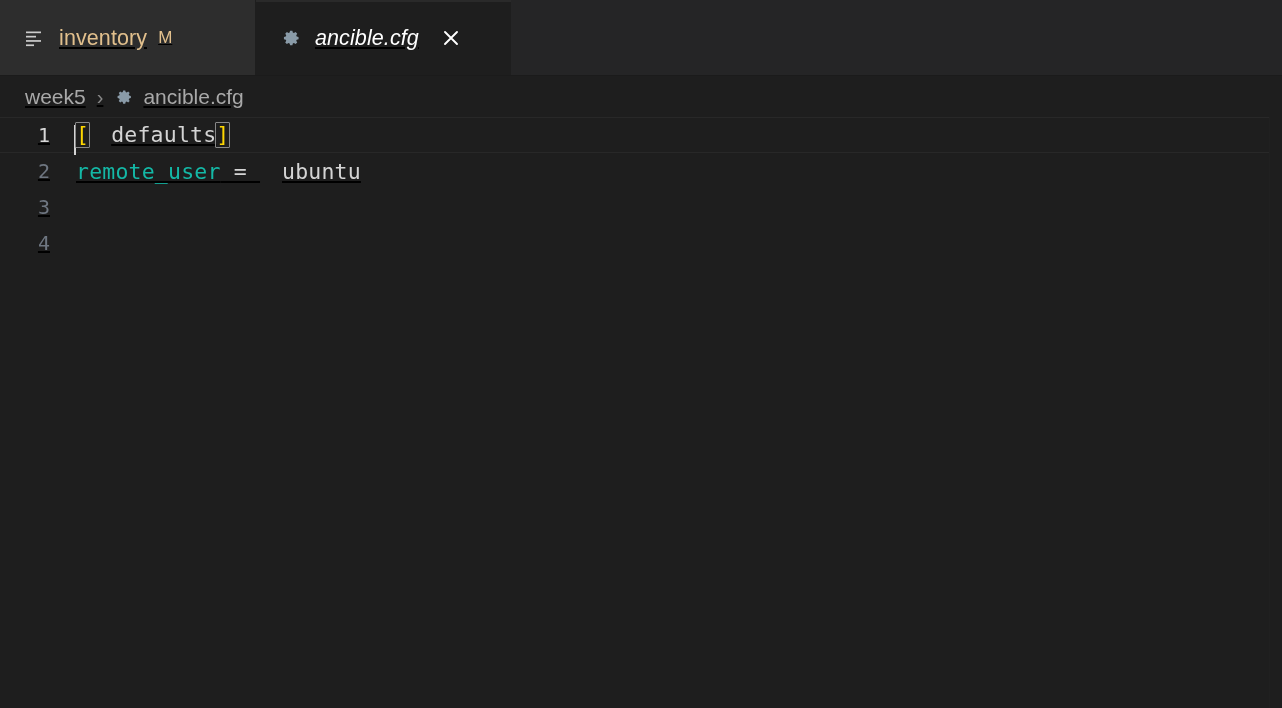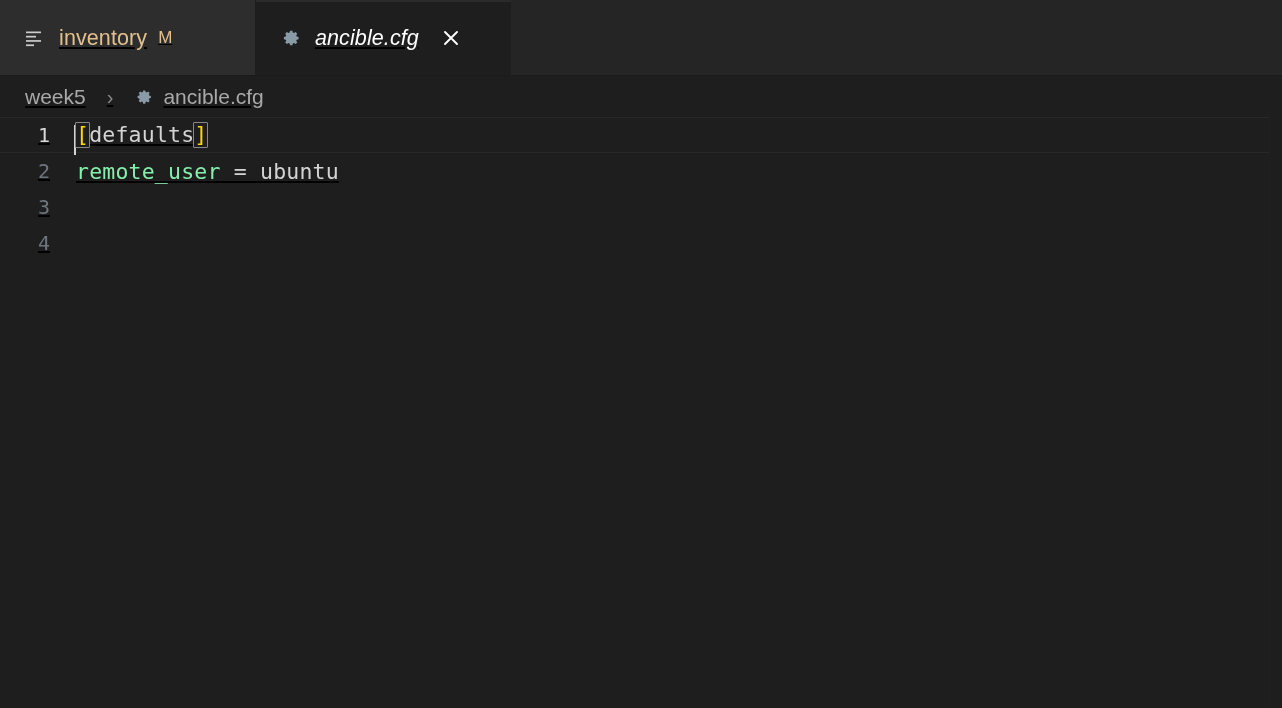--- a/index.html
+++ b/index.html
@@ -125,21 +125,21 @@
   }
 
   
   .breadcrumb {
     flex: 0 0 auto;
     height: 41px;
     background: #1e1e1e;
     display: flex;
     align-items: center;
     padding-left: 25px;
-    gap: 19px;
+    gap: 9px;
     font-size: 21px;
     color: #a9a9a9;
     user-select: none;
   }
   .bc-item {
     display: flex;
     align-items: center;
     gap: 9px;
     cursor: pointer;
     white-space: nowrap;
@@ -203,22 +203,22 @@
     color: #d8d8d8;
   }
   .code {
     flex: 1 1 auto;
     position: relative;
     color: #d4d4d4;
     letter-spacing: 0.2px;
   }
 
   
-  .tk-key     { color: #86efac; }
-  .tk-plain   { color: #d4d4d4; }
+  .tk-key     { color: #14b8a6; }
+  .tk-plain   { color: #d4d4d4; padding-left: 22px; }
   .tk-bracket { color: #ffd700; }
   .tk-op      { color: #d4d4d4; }
 
   
   .bracket-match {
     position: relative;
     display: inline-block;
     box-sizing: border-box;
     border: 1px solid #888888;
     border-radius: 1px;

